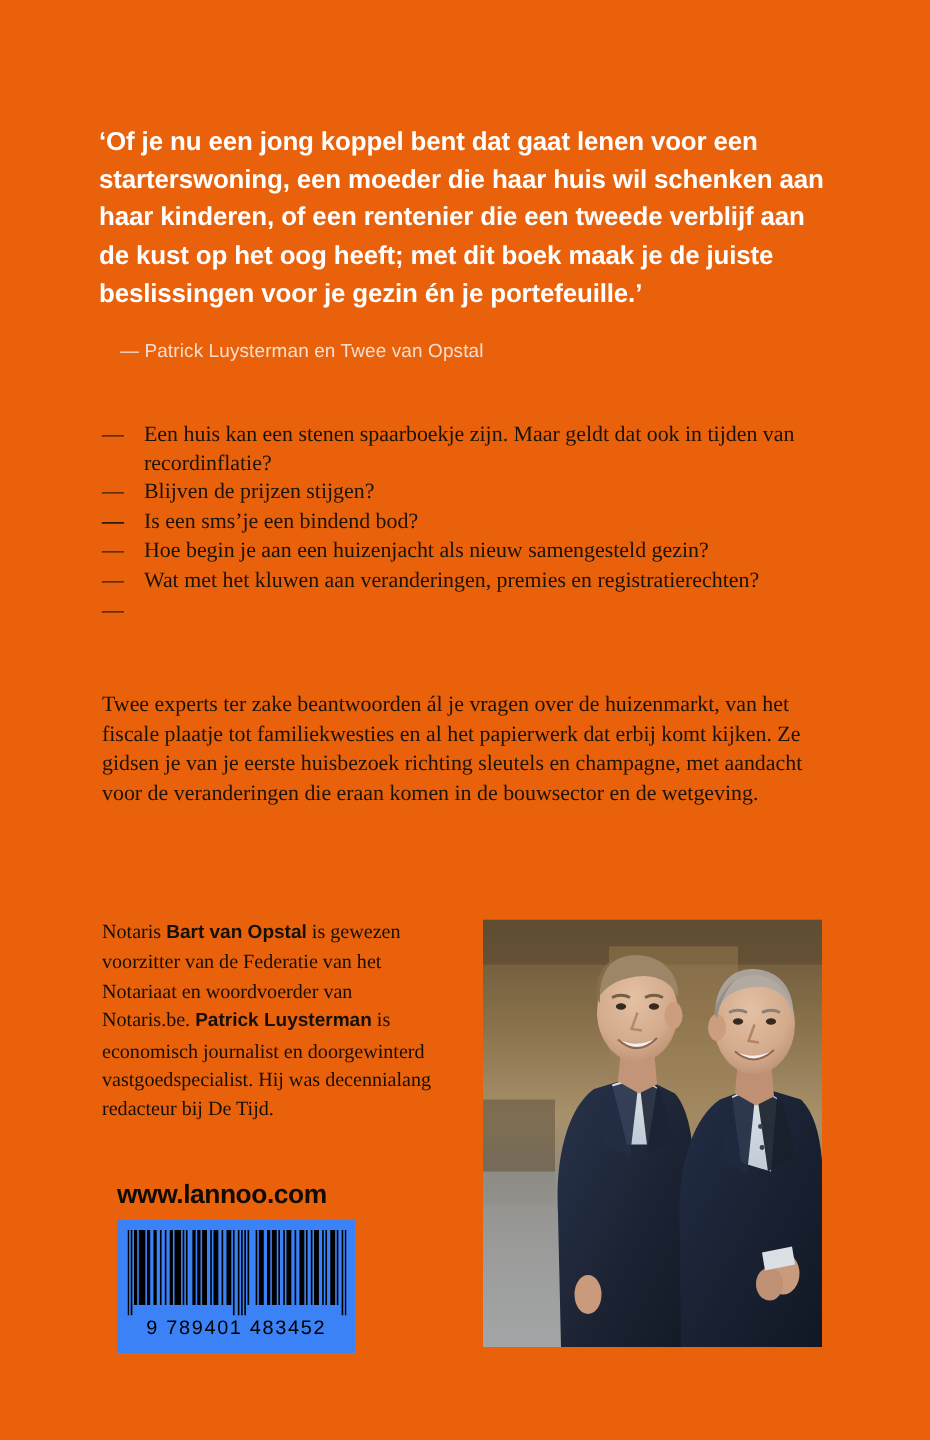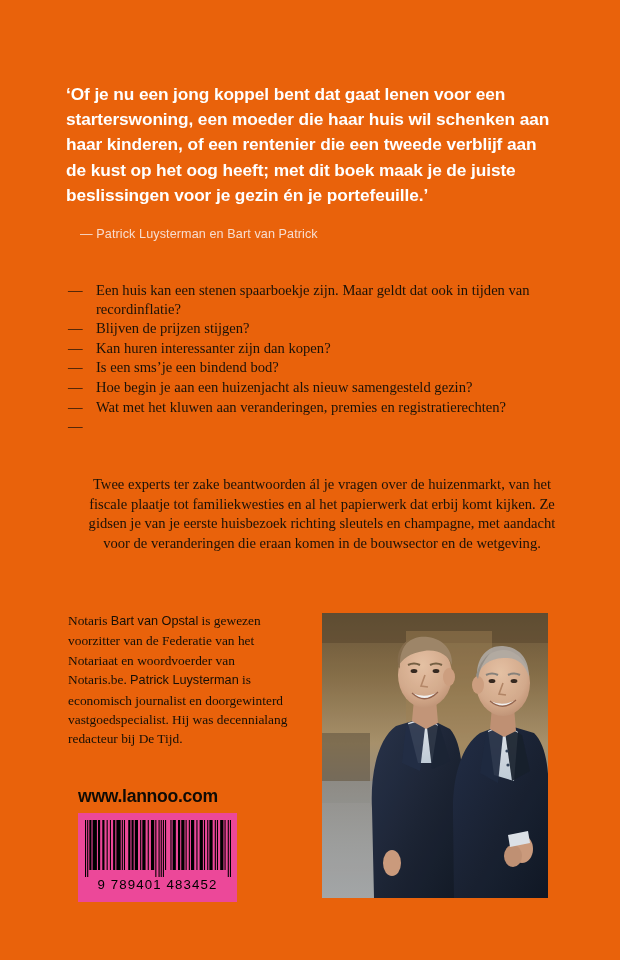--- a/index.html
+++ b/index.html
@@ -79,39 +79,38 @@
   
   .blurb {
     position: absolute;
     left: 68px;
     top: 461px;
     width: 480px;
     font-family: "Liberation Serif", serif;
     font-size: 14.6px;
     line-height: 19.6px;
     color: #1b1208;
-    margin: 14px;
-    text-align: center;
+    margin: 0;
   }
 
   
   .bio {
     position: absolute;
     left: 68px;
     top: 611px;
     width: 226px;
     font-family: "Liberation Serif", serif;
     font-size: 13.4px;
     line-height: 19.4px;
     color: #160f06;
     margin: 0;
   }
   .bio b, .bio .name {
     font-family: "Liberation Sans", sans-serif;
-    font-weight: normal;
+    font-weight: bold;
     font-size: 12.7px;
     margin-top: 39px;
   }
 
   
   .publisher-url {
     position: absolute;
     left: 78px;
     top: 786px;
     font-family: "Liberation Sans", sans-serif;
@@ -122,21 +121,21 @@
     margin: 0;
   }
 
   
   .barcode-panel {
     position: absolute;
     left: 78px;
     top: 813px;
     width: 159px;
     height: 89px;
-    background: #ec4899;
+    background: #3b82f6;
     box-sizing: border-box;
     padding: 7px 4px 0 4px;
   }
   .barcode-bars {
     height: 57px;
     width: 146px;
     margin: 0 auto;
     display: block;
   }
   .barcode-number {
@@ -168,35 +167,34 @@
     height: 285px;
   }
 </style>
 </head>
 <body>
 
 <div class="cover">
 
   <div class="quote-block">
     <p class="quote-text">‘Of je nu een jong koppel bent dat gaat lenen voor een starterswoning, een moeder die haar huis wil schenken aan haar kinderen, of een rentenier die een tweede verblijf aan de kust op het oog heeft; met dit boek maak je de juiste beslissingen voor je gezin én je portefeuille.’</p>
-    <p class="quote-attrib">— Patrick Luysterman en Bart van Patrick</p>
+    <p class="quote-attrib">— Patrick Luysterman en Twee van Opstal</p>
   </div>
 
   <ul class="question-list">
     <li class="question-item">
       <span class="question-dash">—</span>
       <span>Een huis kan een stenen spaarboekje zijn. Maar geldt dat ook in tijden van recordinflatie?</span>
     </li>
     <li class="question-item">
       <span class="question-dash">—</span>
       <span>Blijven de prijzen stijgen?</span>
     </li>
     <li class="question-item">
       <span class="question-dash">—</span>
-      <span>Kan huren interessanter zijn dan kopen?</span>
     </li>
     <li class="question-item">
       <span class="question-dash">—</span>
       <span>Is een sms’je een bindend bod?</span>
     </li>
     <li class="question-item">
       <span class="question-dash">—</span>
       <span>Hoe begin je aan een huizenjacht als nieuw samengesteld gezin?</span>
     </li>
     <li class="question-item">

